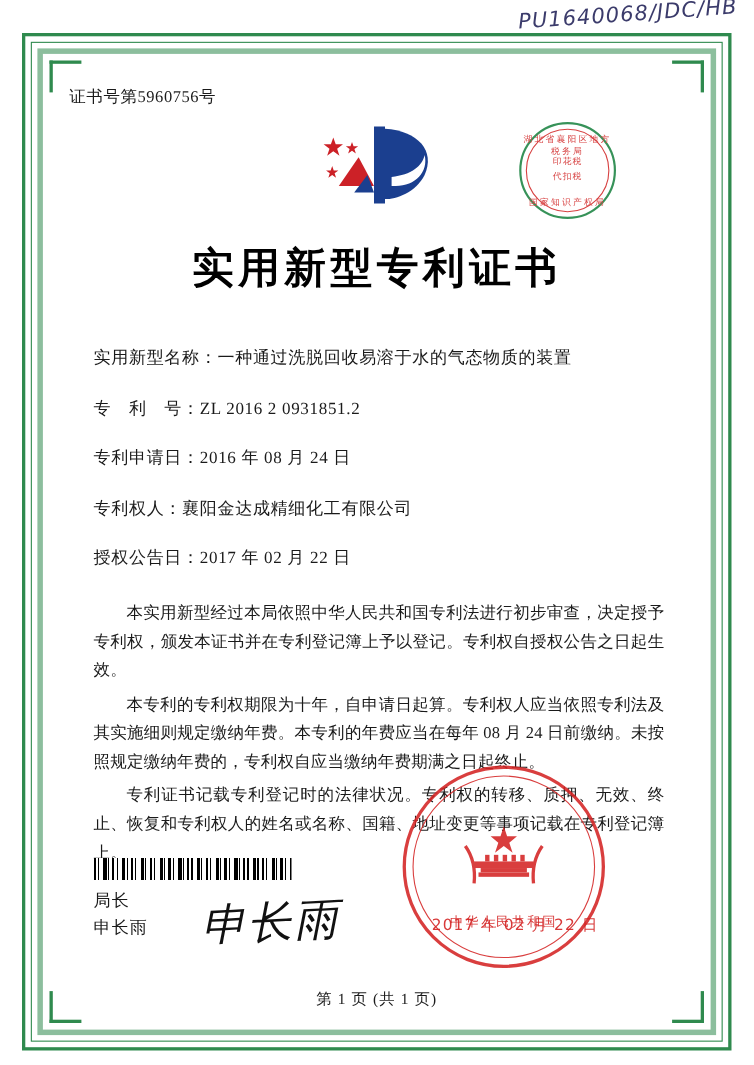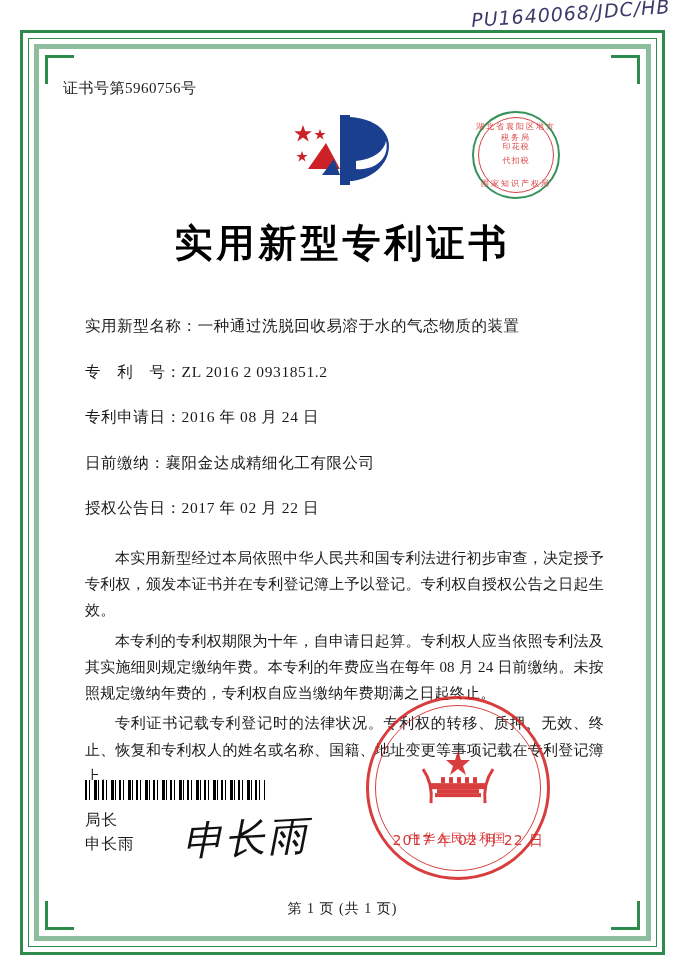--- a/index.html
+++ b/index.html
@@ -341,21 +341,21 @@
       <div class="field-row">
         <span class="field-label">实用新型名称：</span><span class="field-value">一种通过洗脱回收易溶于水的气态物质的装置</span>
       </div>
       <div class="field-row">
         <span class="field-label">专　利　号：</span><span class="field-value">ZL 2016 2 0931851.2</span>
       </div>
       <div class="field-row">
         <span class="field-label">专利申请日：</span><span class="field-value">2016 年 08 月 24 日</span>
       </div>
       <div class="field-row">
-        <span class="field-label">日前缴纳：</span><span class="field-value">襄阳金达成精细化工有限公司</span>
+        <span class="field-label">专利权人：</span><span class="field-value">襄阳金达成精细化工有限公司</span>
       </div>
       <div class="field-row">
         <span class="field-label">授权公告日：</span><span class="field-value">2017 年 02 月 22 日</span>
       </div>
     </div>
 
     <div class="body-text">
       <p class="para">本实用新型经过本局依照中华人民共和国专利法进行初步审查，决定授予专利权，颁发本证书并在专利登记簿上予以登记。专利权自授权公告之日起生效。</p>
       <p class="para">本专利的专利权期限为十年，自申请日起算。专利权人应当依照专利法及其实施细则规定缴纳年费。本专利的年费应当在每年 08 月 24 日前缴纳。未按照规定缴纳年费的，专利权自应当缴纳年费期满之日起终止。</p>
       <p class="para">专利证书记载专利登记时的法律状况。专利权的转移、质押、无效、终止、恢复和专利权人的姓名或名称、国籍、地址变更等事项记载在专利登记簿上。</p>

